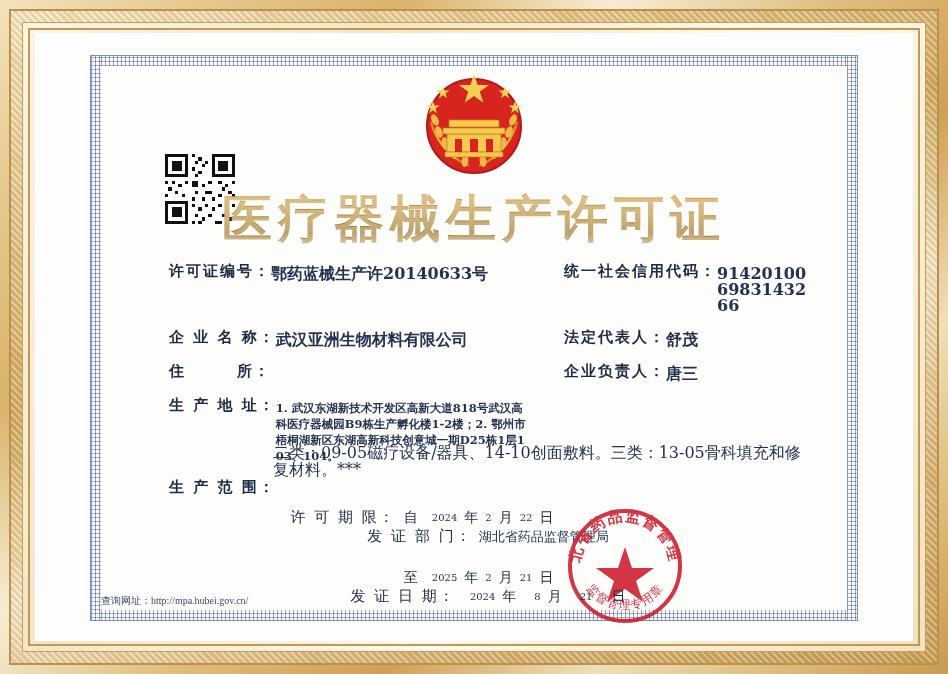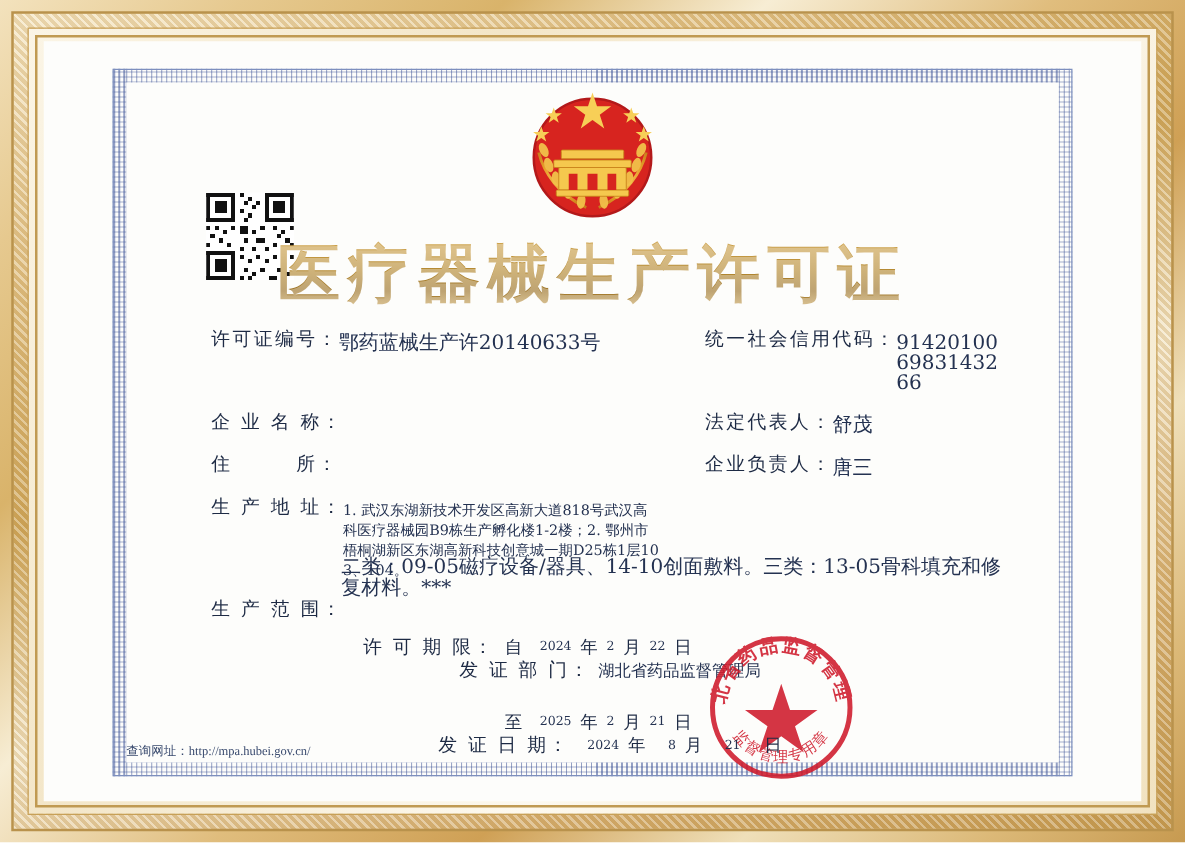--- a/index.html
+++ b/index.html
@@ -149,20 +149,21 @@
   .fields {
     position: absolute;
     top: 196px;
     left: 68px;
     right: 40px;
   }
   .row {
     display: flex;
     align-items: flex-start;
     margin-bottom: 14px;
+    font-weight: bold;
   }
   .col-left { width: 395px; display: flex; align-items: flex-start; }
   .col-right { flex: 1; display: flex; align-items: flex-start; }
 
   .lbl {
     font-size: 15px;
     color: #1d2a44;
     white-space: nowrap;
     flex: none;
     font-family: "DejaVu Serif", "Liberation Serif", serif;
@@ -388,20 +389,21 @@
           </div>
           <div class="col-right">
             <span class="lbl lbl-sp2">统一社会信用代码：</span>
             <span class="val">914201006983143266</span>
           </div>
         </div>
 
         <div class="row">
           <div class="col-left">
             <span class="lbl lbl-sp2">企 业 名 称：</span>
+            <span class="val">武汉亚洲生物材料有限公司</span>
           </div>
           <div class="col-right">
             <span class="lbl lbl-sp2">法定代表人：</span>
             <span class="val">舒茂</span>
           </div>
         </div>
 
         <div class="row">
           <div class="col-left">
             <span class="lbl lbl-sp2">住　　　所：</span>

